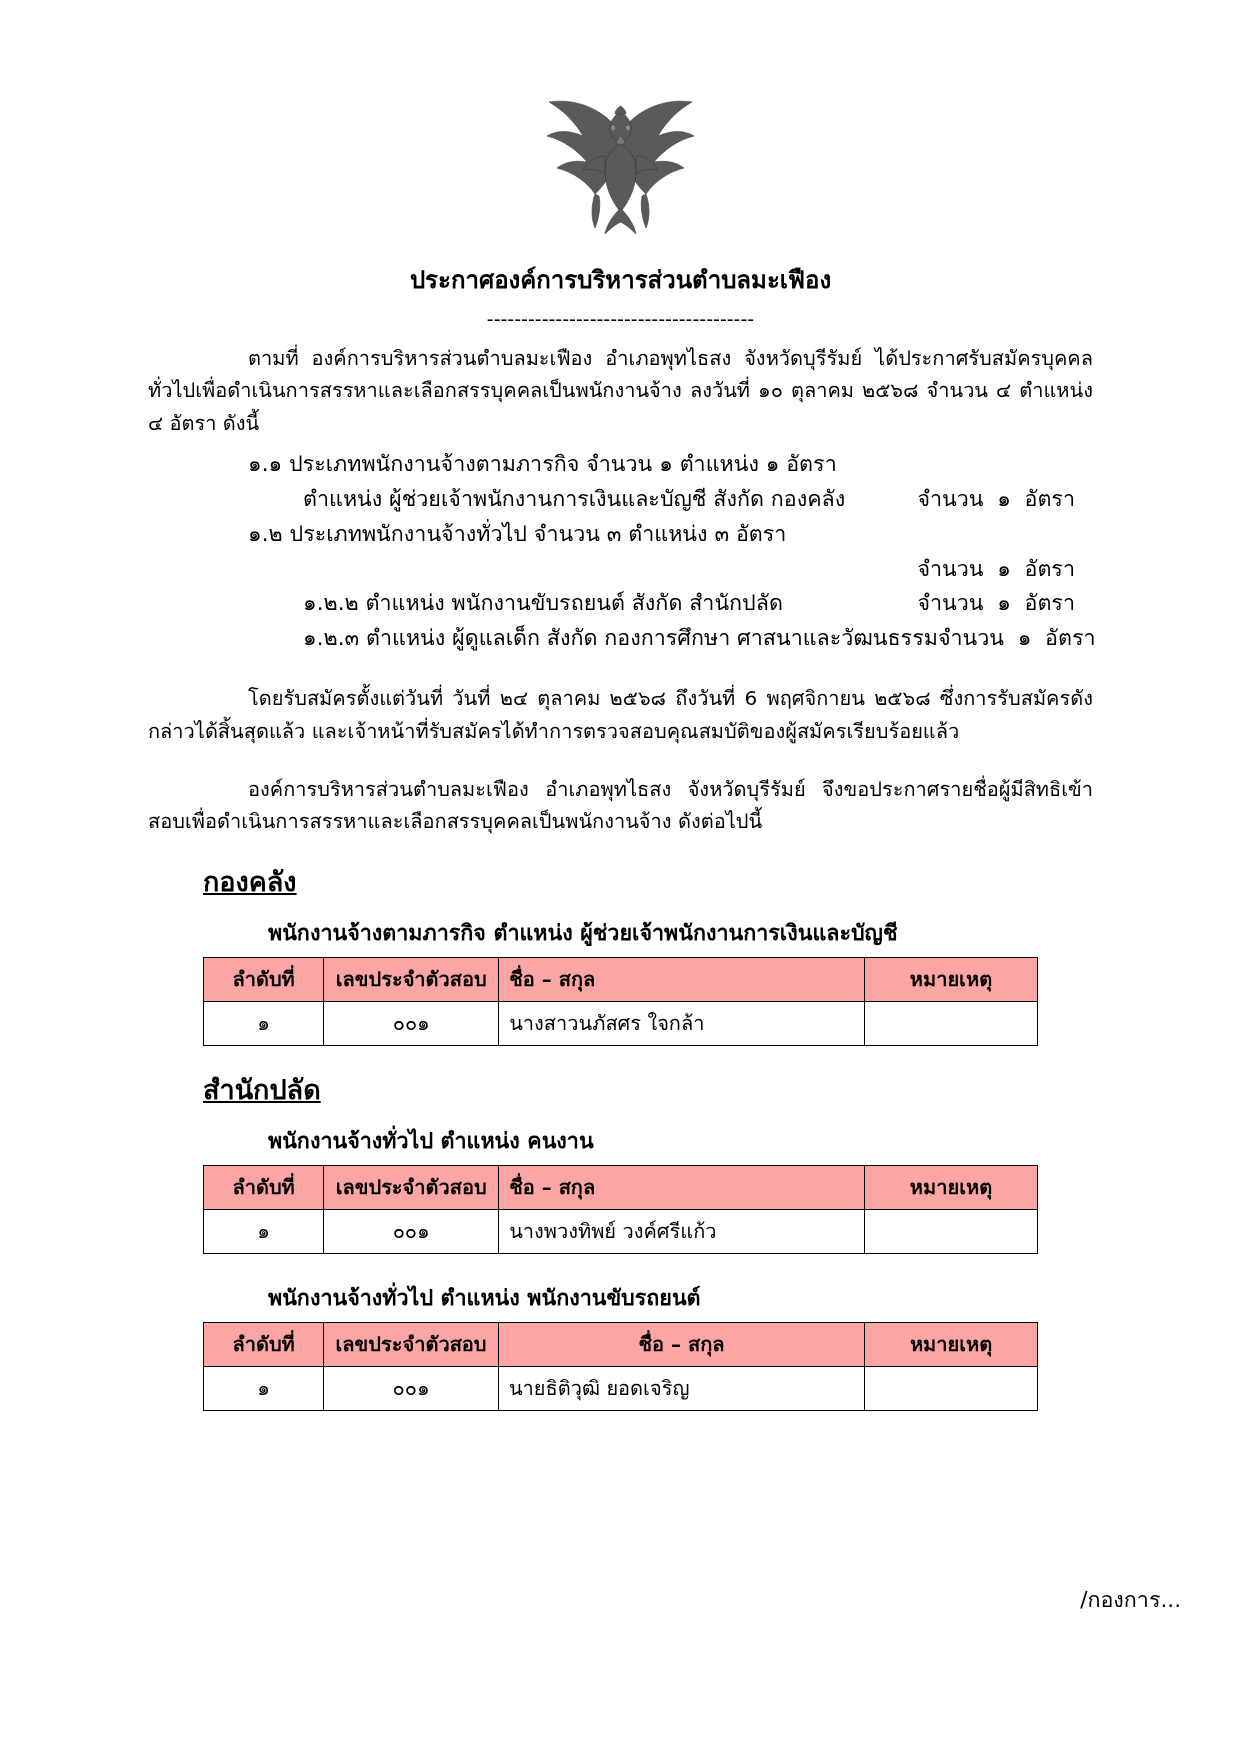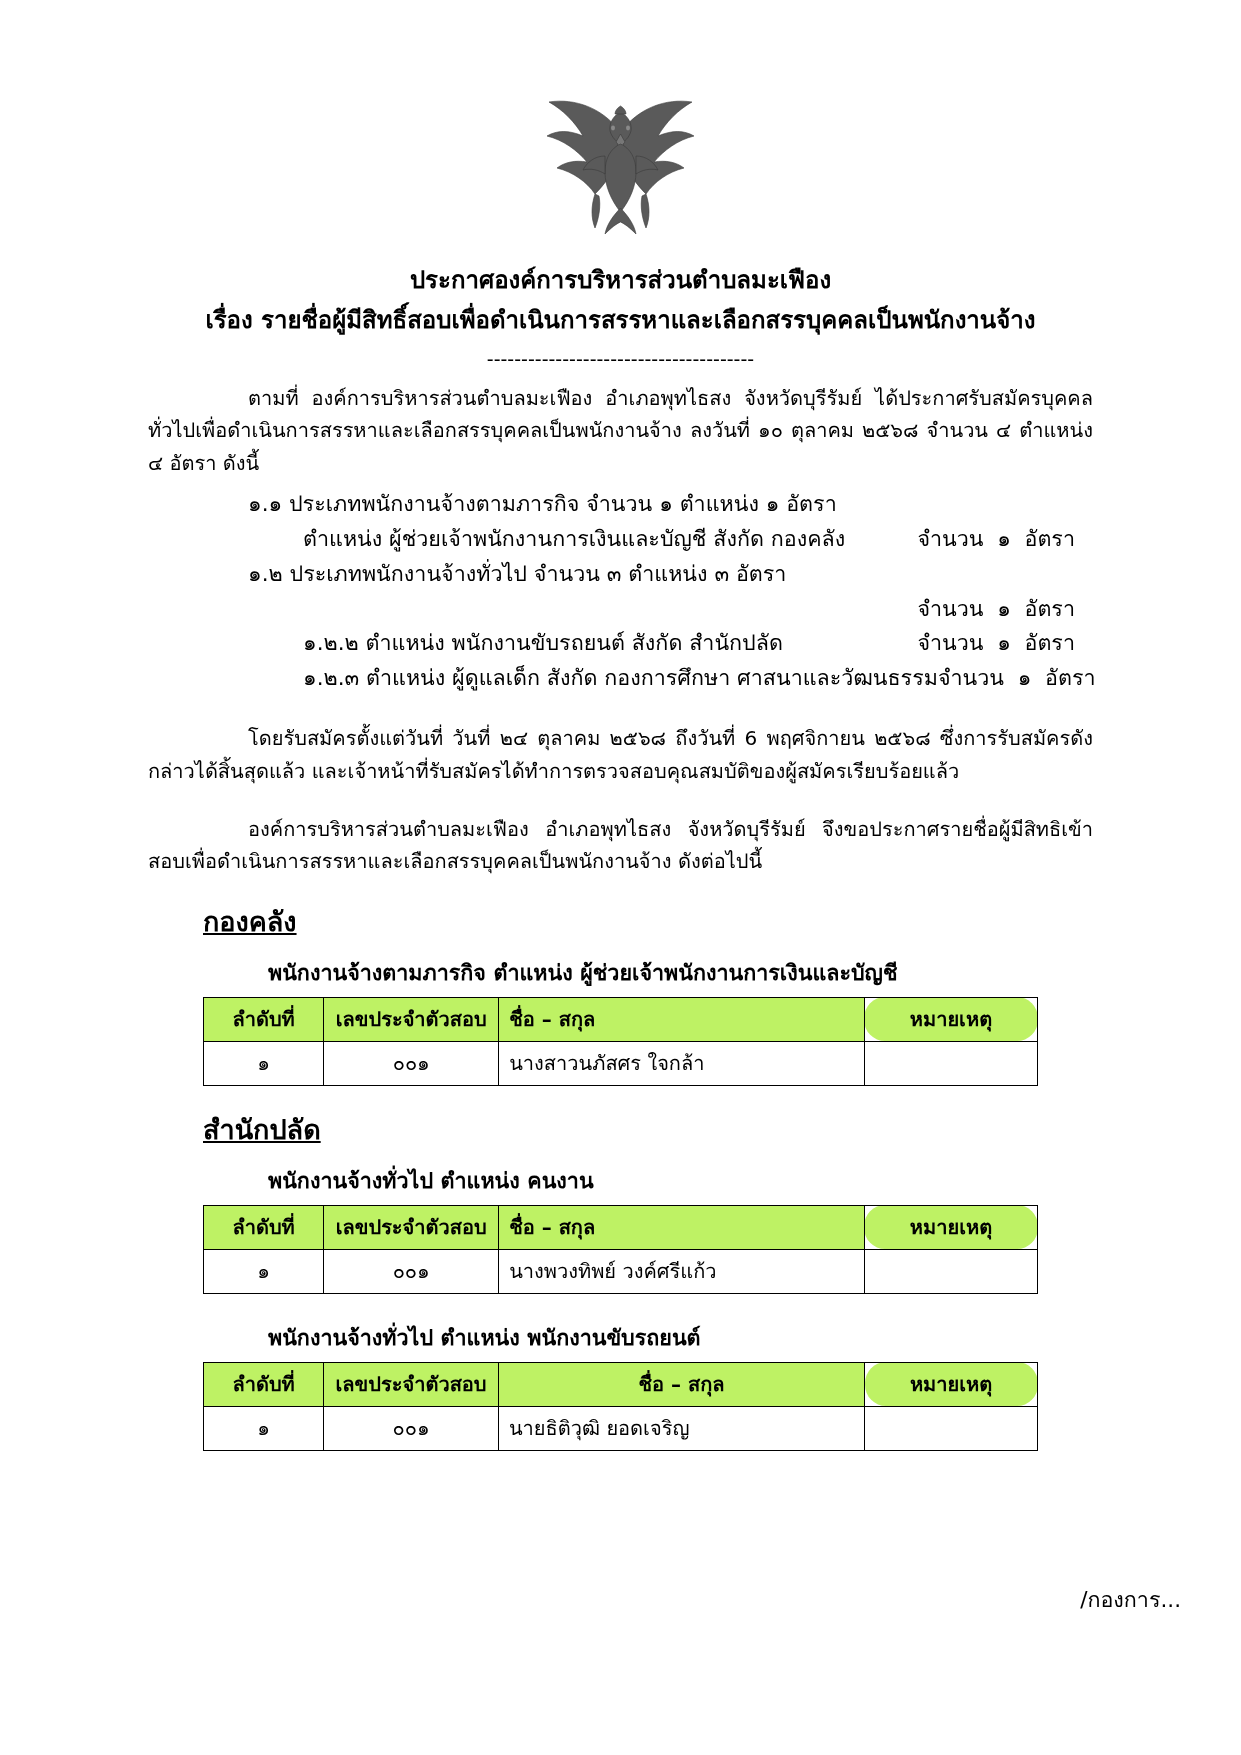--- a/index.html
+++ b/index.html
@@ -114,30 +114,30 @@
     margin-left: 55px;
     width: 835px;
     font-size: 20px;
   }
   table.listing th, table.listing td {
     border: 1px solid #000000;
     padding: 7px 10px;
     line-height: 1.45;
   }
   table.listing thead th {
-    background: #bef264;
+    background: #fca5a5;
     font-weight: bold;
     text-align: left;
   }
   table.listing thead th.c { text-align: center; }
   table.listing td.c { text-align: center; }
   .col-no { width: 105px; }
   .col-code { width: 165px; }
   .col-name { width: 380px; }
-  .col-note { width: 160px; border-radius: 21px; }
+  .col-note { width: 160px; }
 
   .footer-note {
     position: absolute;
     right: 60px;
     top: 1582px;
     font-size: 21.5px;
   }
 </style>
 </head>
 <body>
@@ -169,21 +169,20 @@
           </g>
           <g fill="#8a8a8a">
             <ellipse cx="80" cy="38" rx="2" ry="2.4"></ellipse>
             <ellipse cx="95" cy="38" rx="2" ry="2.4"></ellipse>
           </g>
         </svg>
       </div>
     </div>
 
     <div class="title1">ประกาศองค์การบริหารส่วนตำบลมะเฟือง</div>
-    <div class="title2">เรื่อง  รายชื่อผู้มีสิทธิ์สอบเพื่อดำเนินการสรรหาและเลือกสรรบุคคลเป็นพนักงานจ้าง</div>
     <div class="rule">---------------------------------------</div>
 
     <div class="para indent-first">ตามที่ องค์การบริหารส่วนตำบลมะเฟือง อำเภอพุทไธสง จังหวัดบุรีรัมย์ ได้ประกาศรับสมัครบุคคลทั่วไปเพื่อดำเนินการสรรหาและเลือกสรรบุคคลเป็นพนักงานจ้าง ลงวันที่ ๑๐ ตุลาคม ๒๕๖๘ จำนวน ๔ ตำแหน่ง ๔ อัตรา ดังนี้</div>
 
     <div class="spacer-8"></div>
 
     <div class="line ind1">๑.๑ ประเภทพนักงานจ้างตามภารกิจ จำนวน ๑ ตำแหน่ง ๑ อัตรา</div>
 
     <div class="rowline ind2">
       <span class="lbl">ตำแหน่ง ผู้ช่วยเจ้าพนักงานการเงินและบัญชี สังกัด กองคลัง</span>

